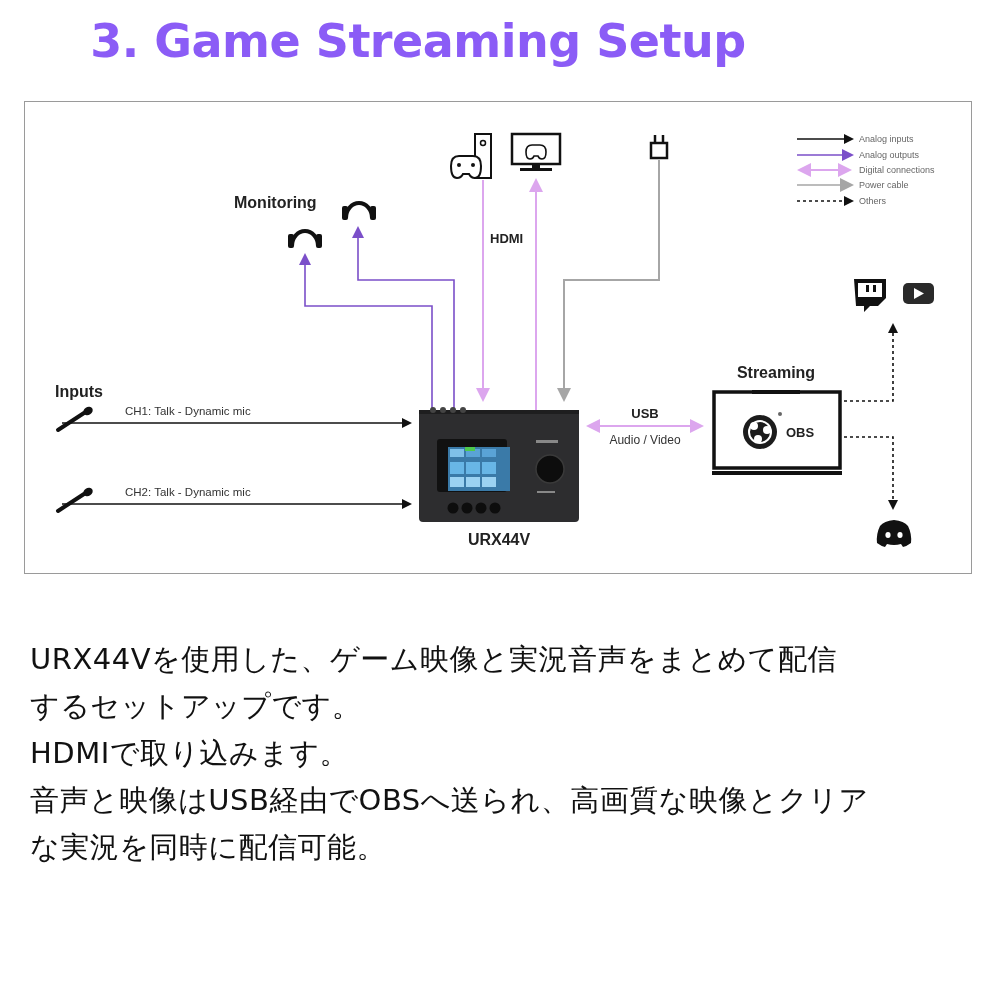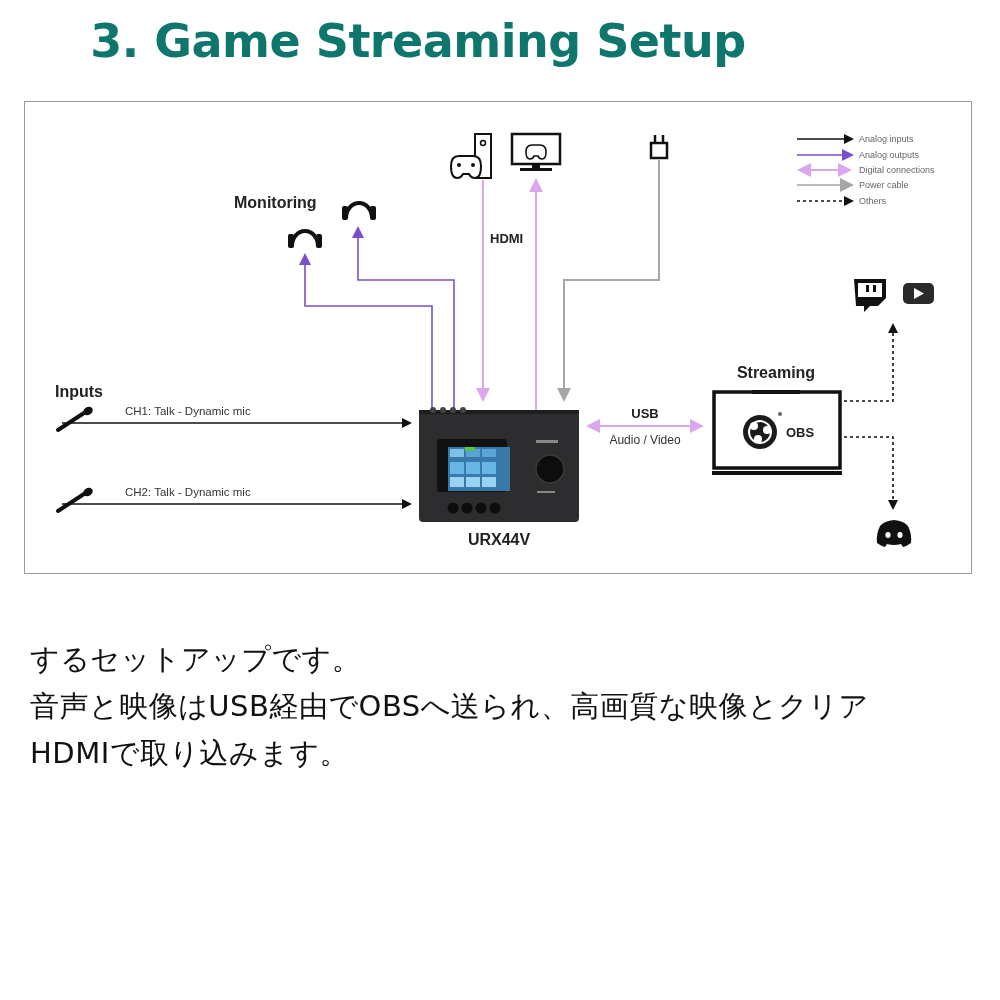--- a/index.html
+++ b/index.html
@@ -1,20 +1,20 @@
 <!DOCTYPE html>
 <html><head>
 <meta charset="utf-8">
 <style>
   html, body { margin: 0; padding: 0; background: #ffffff; }
   body { width: 1000px; height: 1000px; position: relative; overflow: hidden;
          font-family: "DejaVu Sans", sans-serif; color: #111; }
   .title { position: absolute; left: 0; top: 14px; width: 836px; text-align: center;
            font-family: "DejaVu Sans", sans-serif; font-weight: bold; font-size: 46px;
-           letter-spacing: -0.5px; color: #0f766e; }
+           letter-spacing: -0.5px; color: #8b5cf6; }
   .frame { position: absolute; left: 24px; top: 101px; width: 948px; height: 473px;
            border: 1.5px solid #9a9a9a; box-sizing: border-box; background: #fff; }
   svg.diagram { position: absolute; left: 0; top: 0; width: 1000px; height: 1000px; }
   .desc { position: absolute; left: 30px; top: 636px; width: 960px;
           font-family: "DejaVu Sans", sans-serif; font-size: 29px; line-height: 47px;
           color: #111; letter-spacing: 0.5px; }
   .desc div { white-space: nowrap; }
   .lbl-bold { font-family: "Liberation Sans", sans-serif; font-weight: bold; fill: #222; }
   .lbl { font-family: "Liberation Sans", sans-serif; fill: #333; }
   .leg { font-family: "Liberation Sans", sans-serif; font-size: 9px; fill: #666; }
@@ -190,16 +190,18 @@
   </g>
 
   <g>
     <path d="M880,526 q4,-5 14,-6 q10,1 14,6 q4,8 3,17 q-4,3 -8,4 l-2,-3 q-7,2 -14,0 l-2,3 q-4,-1 -8,-4 q-1,-9 3,-17z" fill="#111"></path>
     <ellipse cx="888" cy="535" rx="2.6" ry="3" fill="#fff"></ellipse>
     <ellipse cx="900" cy="535" rx="2.6" ry="3" fill="#fff"></ellipse>
   </g>
 </svg>
 
 <div class="desc">
+  <div>URX44Vを使用した、ゲーム映像と実況音声をまとめて配信</div>
   <div>するセットアップです。</div>
+  <div>HDMIで取り込みます。</div>
   <div>音声と映像はUSB経由でOBSへ送られ、高画質な映像とクリア</div>
-  <div>HDMIで取り込みます。</div>
+  <div>な実況を同時に配信可能。</div>
 </div>
 
 </body></html>

